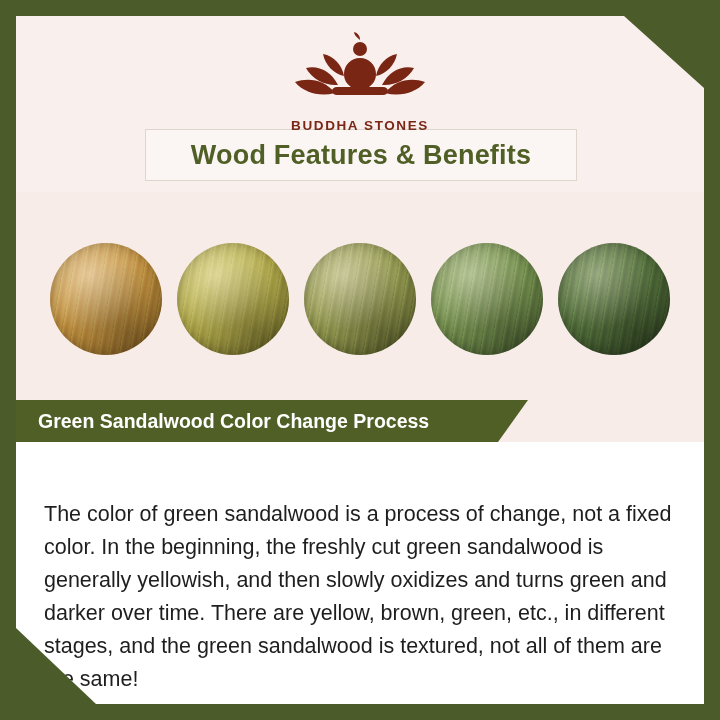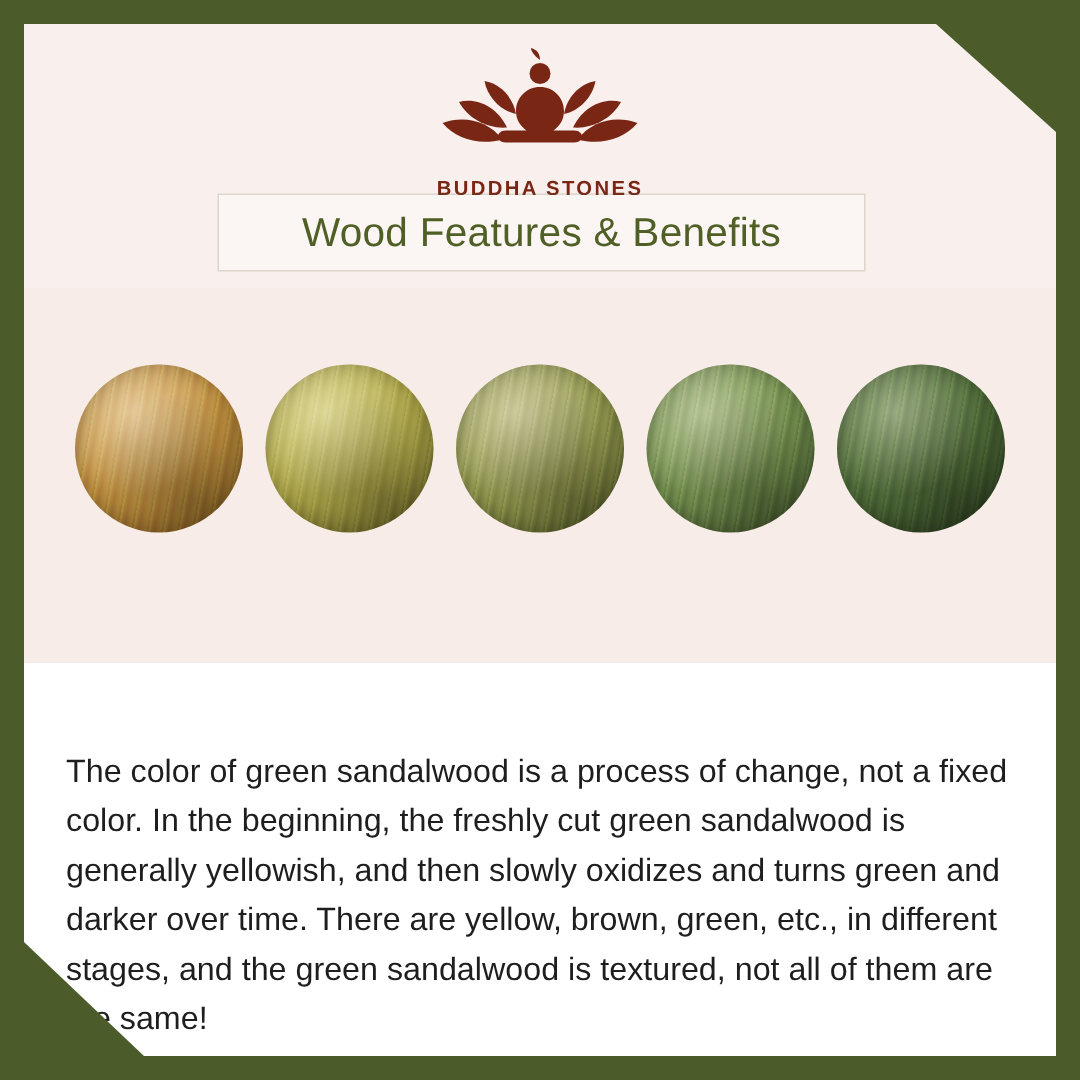--- a/index.html
+++ b/index.html
@@ -87,21 +87,21 @@
     width: 430px;
     height: 50px;
     background: #fbf6f3;
     box-shadow: 0 0 0 1px rgba(90,100,60,.18);
     display: flex;
     align-items: center;
     justify-content: center;
   }
   .title-bar .title-text {
     font-size: 27px;
-    font-weight: 400;
+    font-weight: 700;
     color: #4f5f25;
     letter-spacing: .2px;
     font-family: "Liberation Sans", sans-serif;
   }
 
   
   .beads {
     position: absolute;
     left: 0;
     top: 218px;
@@ -244,20 +244,23 @@
     </div>
 
     <div class="beads">
       <div class="bead" style="background:radial-gradient(circle at 35% 30%, #d9b06a, #c1903f 55%, #8d6322 100%);"></div>
       <div class="bead" style="background:radial-gradient(circle at 35% 30%, #cfc66a, #b0a84a 55%, #6f6a26 100%);"></div>
       <div class="bead" style="background:radial-gradient(circle at 35% 30%, #b2b170, #93994f 55%, #5a6128 100%);"></div>
       <div class="bead" style="background:radial-gradient(circle at 35% 30%, #93a866, #74904f 55%, #41562a 100%);"></div>
       <div class="bead" style="background:radial-gradient(circle at 35% 30%, #6a8348, #4f6b39 55%, #2a3c1d 100%);"></div>
     </div>
 
+    <div class="section-banner">
+      <span class="label">Green Sandalwood Color Change Process</span>
+    </div>
 
     <div class="body-panel">
       <p class="body-text">The color of green sandalwood is a process of change, not a fixed color. In the beginning, the freshly cut green sandalwood is generally yellowish, and then slowly oxidizes and turns green and darker over time. There are yellow, brown, green, etc., in different stages, and the green sandalwood is textured, not all of them are the same!</p>
     </div>
   </div>
 
   <div class="notch-tr"></div>
   <div class="notch-bl"></div>
 </div>
 

